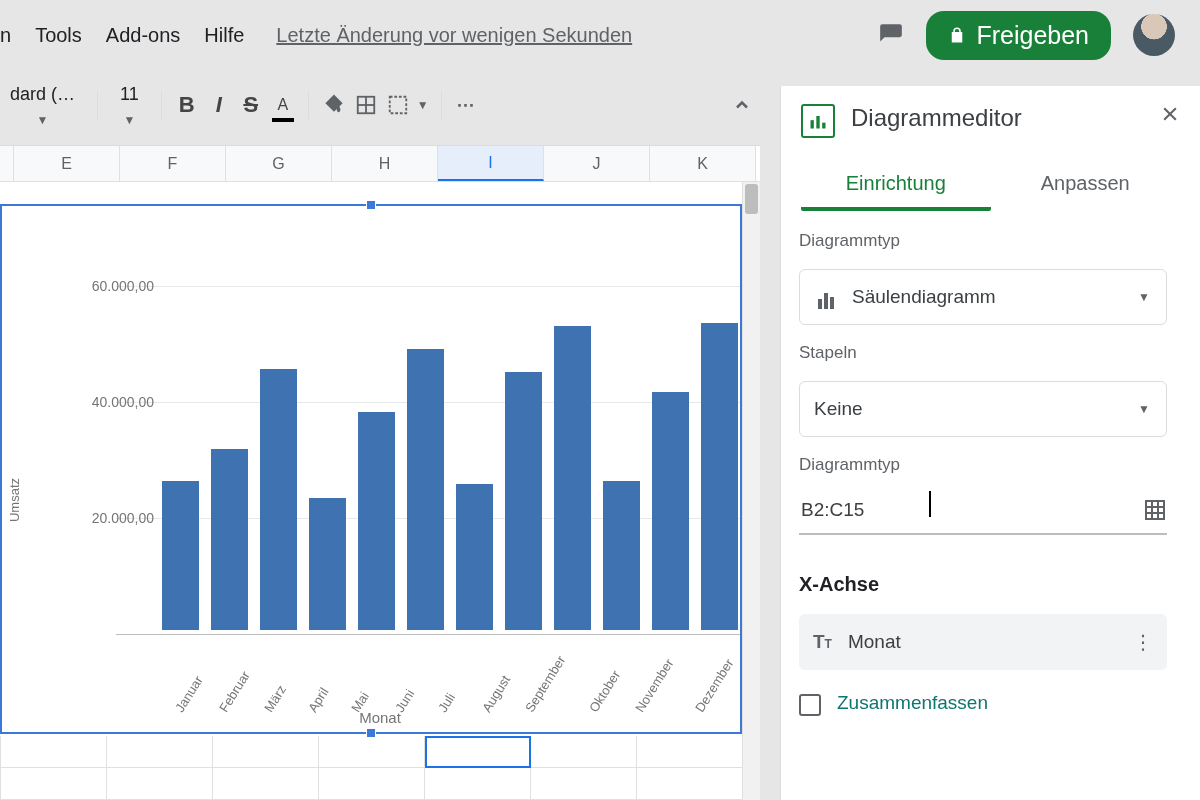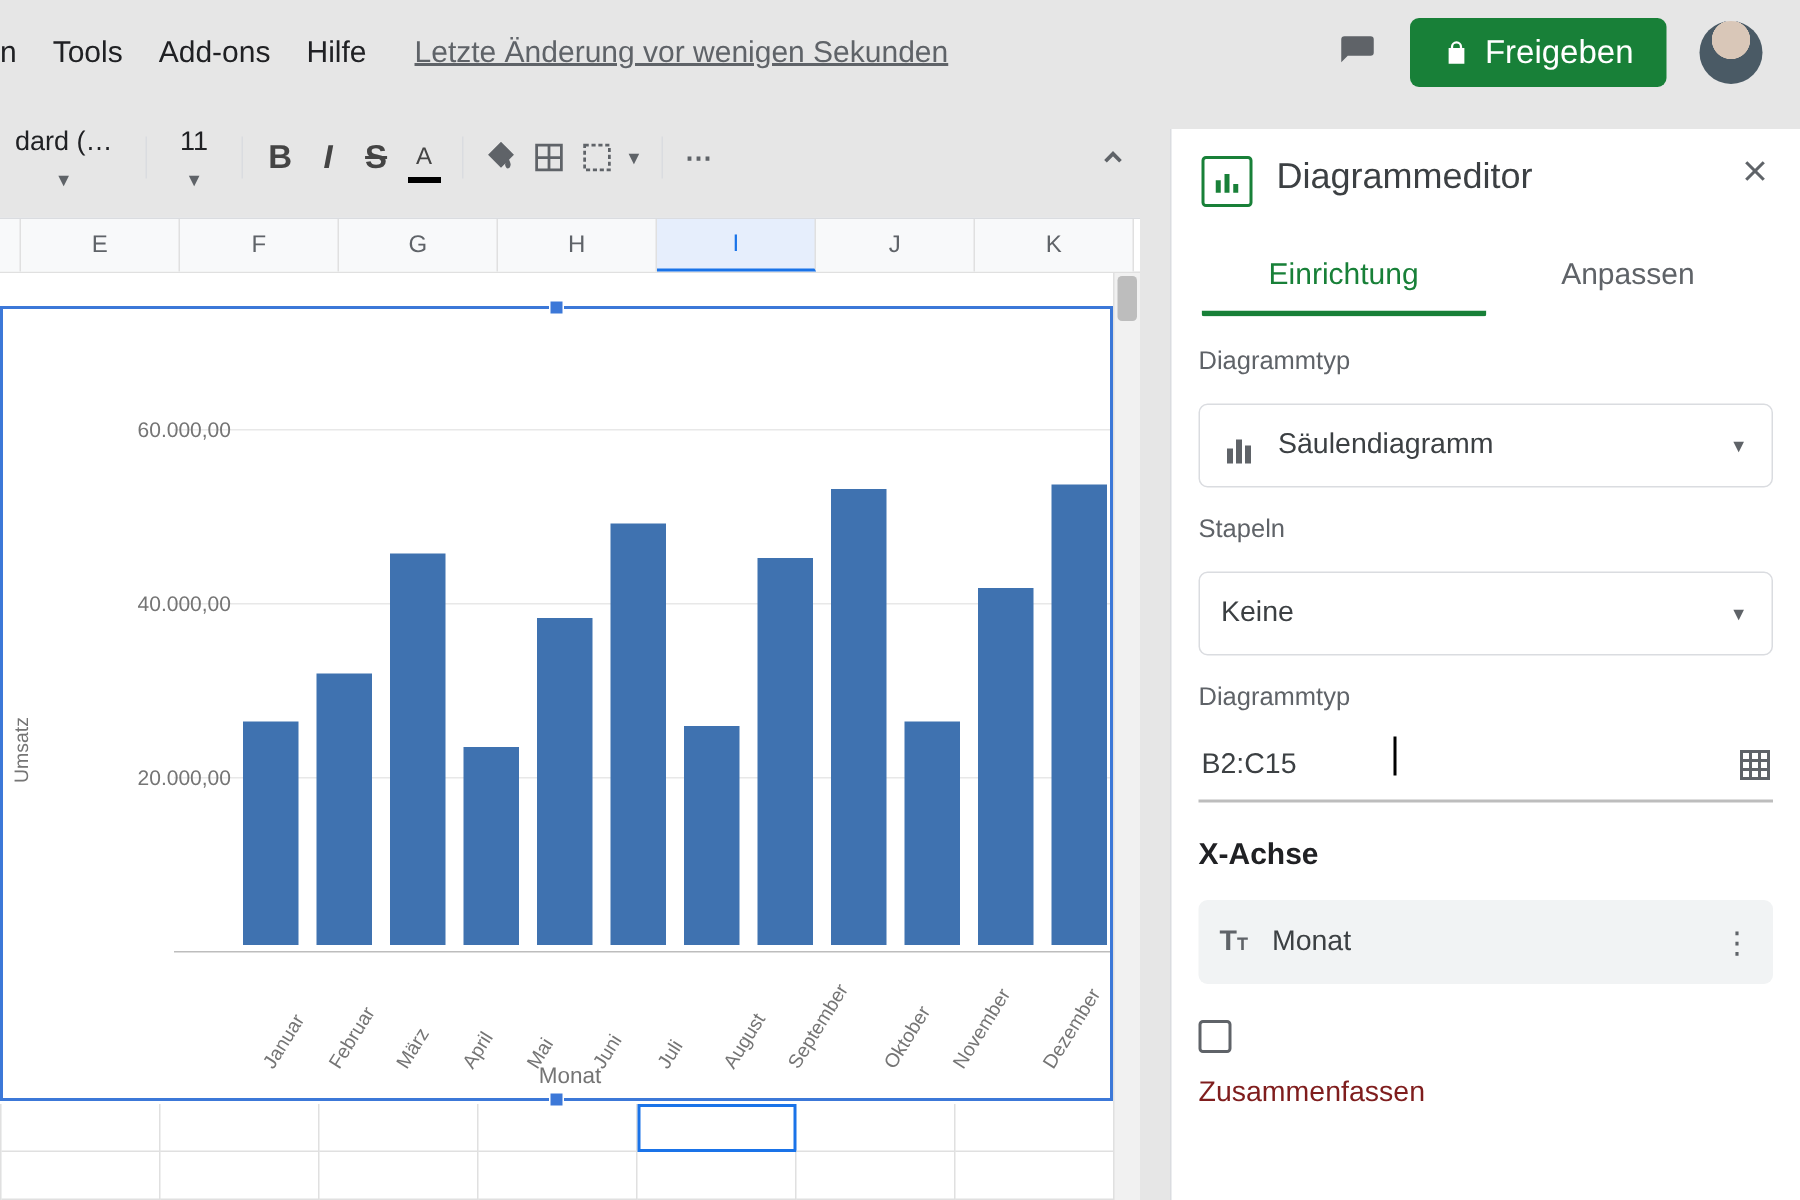--- a/index.html
+++ b/index.html
@@ -37,24 +37,24 @@
   .comment-icon {
     width: 30px; height: 30px;
     color: #5f6368;
   }
   .share-btn {
     display: inline-flex;
     align-items: center;
     gap: 10px;
     background: var(--green);
     color: #fff;
-    font-size: 22px;
+    font-size: 25px;
     font-weight: 500;
     padding: 10px 22px;
-    border-radius: 6px;
+    border-radius: 18px;
     border: none;
     cursor: pointer;
   }
   .avatar {
     width: 42px; height: 42px;
     border-radius: 50%;
     background: radial-gradient(circle at 50% 30%, #d9c7b8 35%, #4a5a65 36%);
     display: inline-block;
   }
 
@@ -298,21 +298,21 @@
     cursor: pointer;
   }
   .panel-tab.active {
     color: var(--green);
     font-weight: 500;
     border-bottom: 4px solid var(--green);
     border-radius: 2px;
   }
 
   .panel-body {
-    padding: 20px 18px 0 18px;
+    padding: 20px 33px 0 18px;
     display: flex;
     flex-direction: column;
     gap: 18px;
     overflow: hidden;
   }
   .field-label {
     font-size: 17px;
     color: #5f6368;
   }
   .dropdown {
@@ -348,43 +348,42 @@
     color: #3c4043;
     padding: 6px 2px;
     outline: none;
   }
   .grid-icon { width:24px; height:24px; color:#5f6368;}
 
   .section-title {
     font-size: 20px;
     color: #202124;
     font-weight: 600;
-    margin-top: 6px;
+    margin-top: 20px;
   }
   .chip {
     background: #f1f3f4;
     border-radius: 6px;
     height: 56px;
     display: flex;
     align-items: center;
     padding: 0 14px;
     gap: 16px;
     font-size: 19px;
     color: #3c4043;
     position: relative;
   }
   .chip .kebab { position:absolute; right:14px; color:#5f6368; font-size:20px; }
 
   .checkbox-row {
     display: flex; align-items: flex-start; gap: 16px;
     font-size: 19px;
-    color: #7f1d1d;
+    color: #0f766e;
     padding-top: 4px;
     max-width: 260px;
-    flex-direction: column;
   }
   .checkbox-box {
     width: 22px; height: 22px;
     border: 2px solid #5f6368;
     border-radius: 3px;
     margin-top: 2px;
   }
 
   
   .text-caret {

